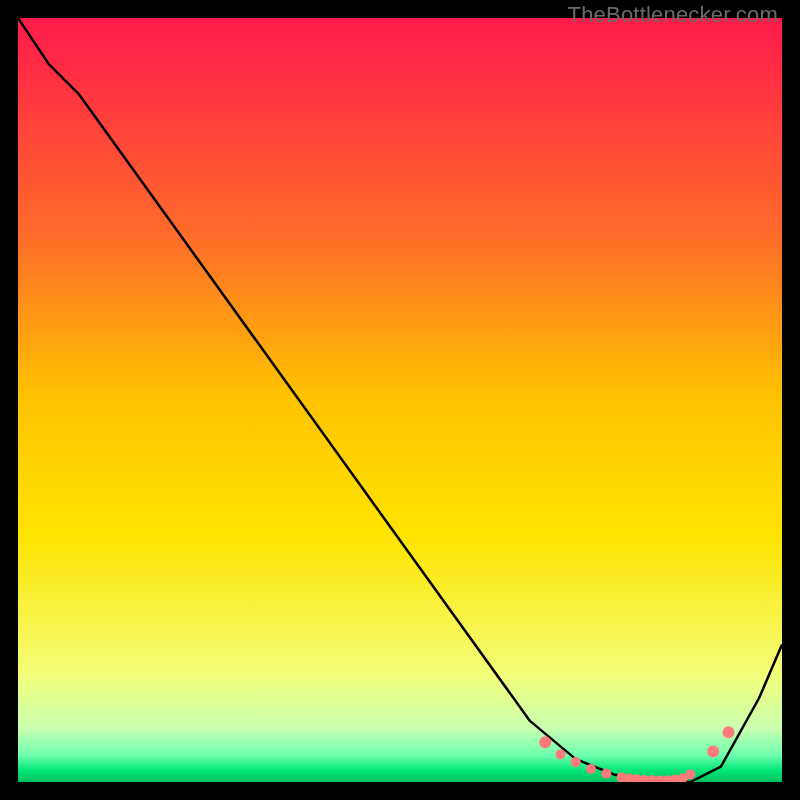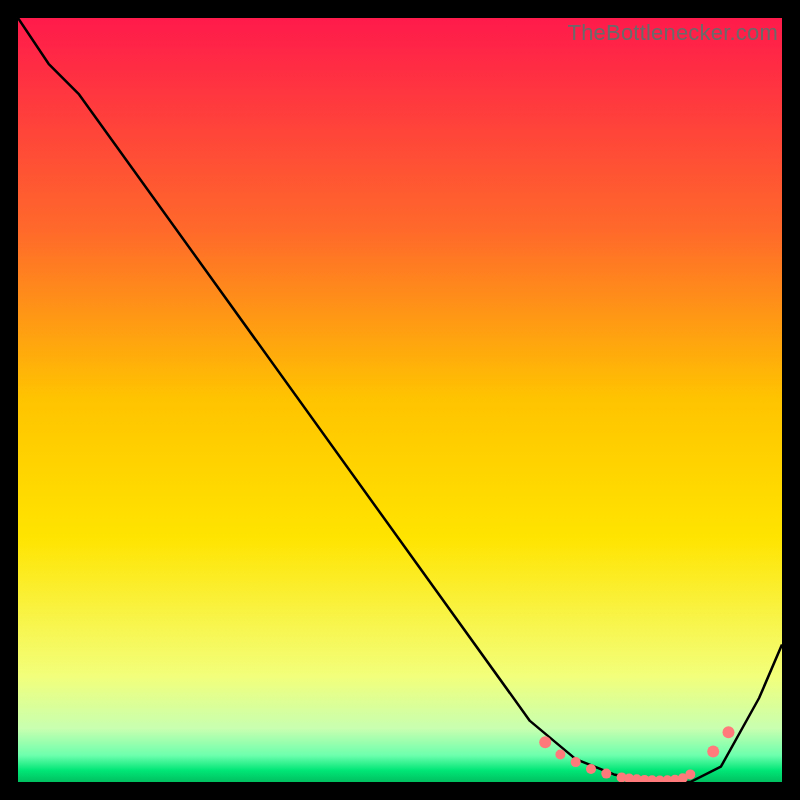--- a/index.html
+++ b/index.html
@@ -21,21 +21,21 @@
   }
   .plot {
     position: absolute;
     left: 0;
     top: 0;
     width: 764px;
     height: 764px;
   }
   .watermark {
     position: absolute;
-    top: 20px;
+    top: 2px;
     right: 22px;
     color: #6a6a6a;
     font-size: 22px;
     letter-spacing: 0.2px;
     font-weight: 500;
   }
 </style>
 </head>
 <body>
 

